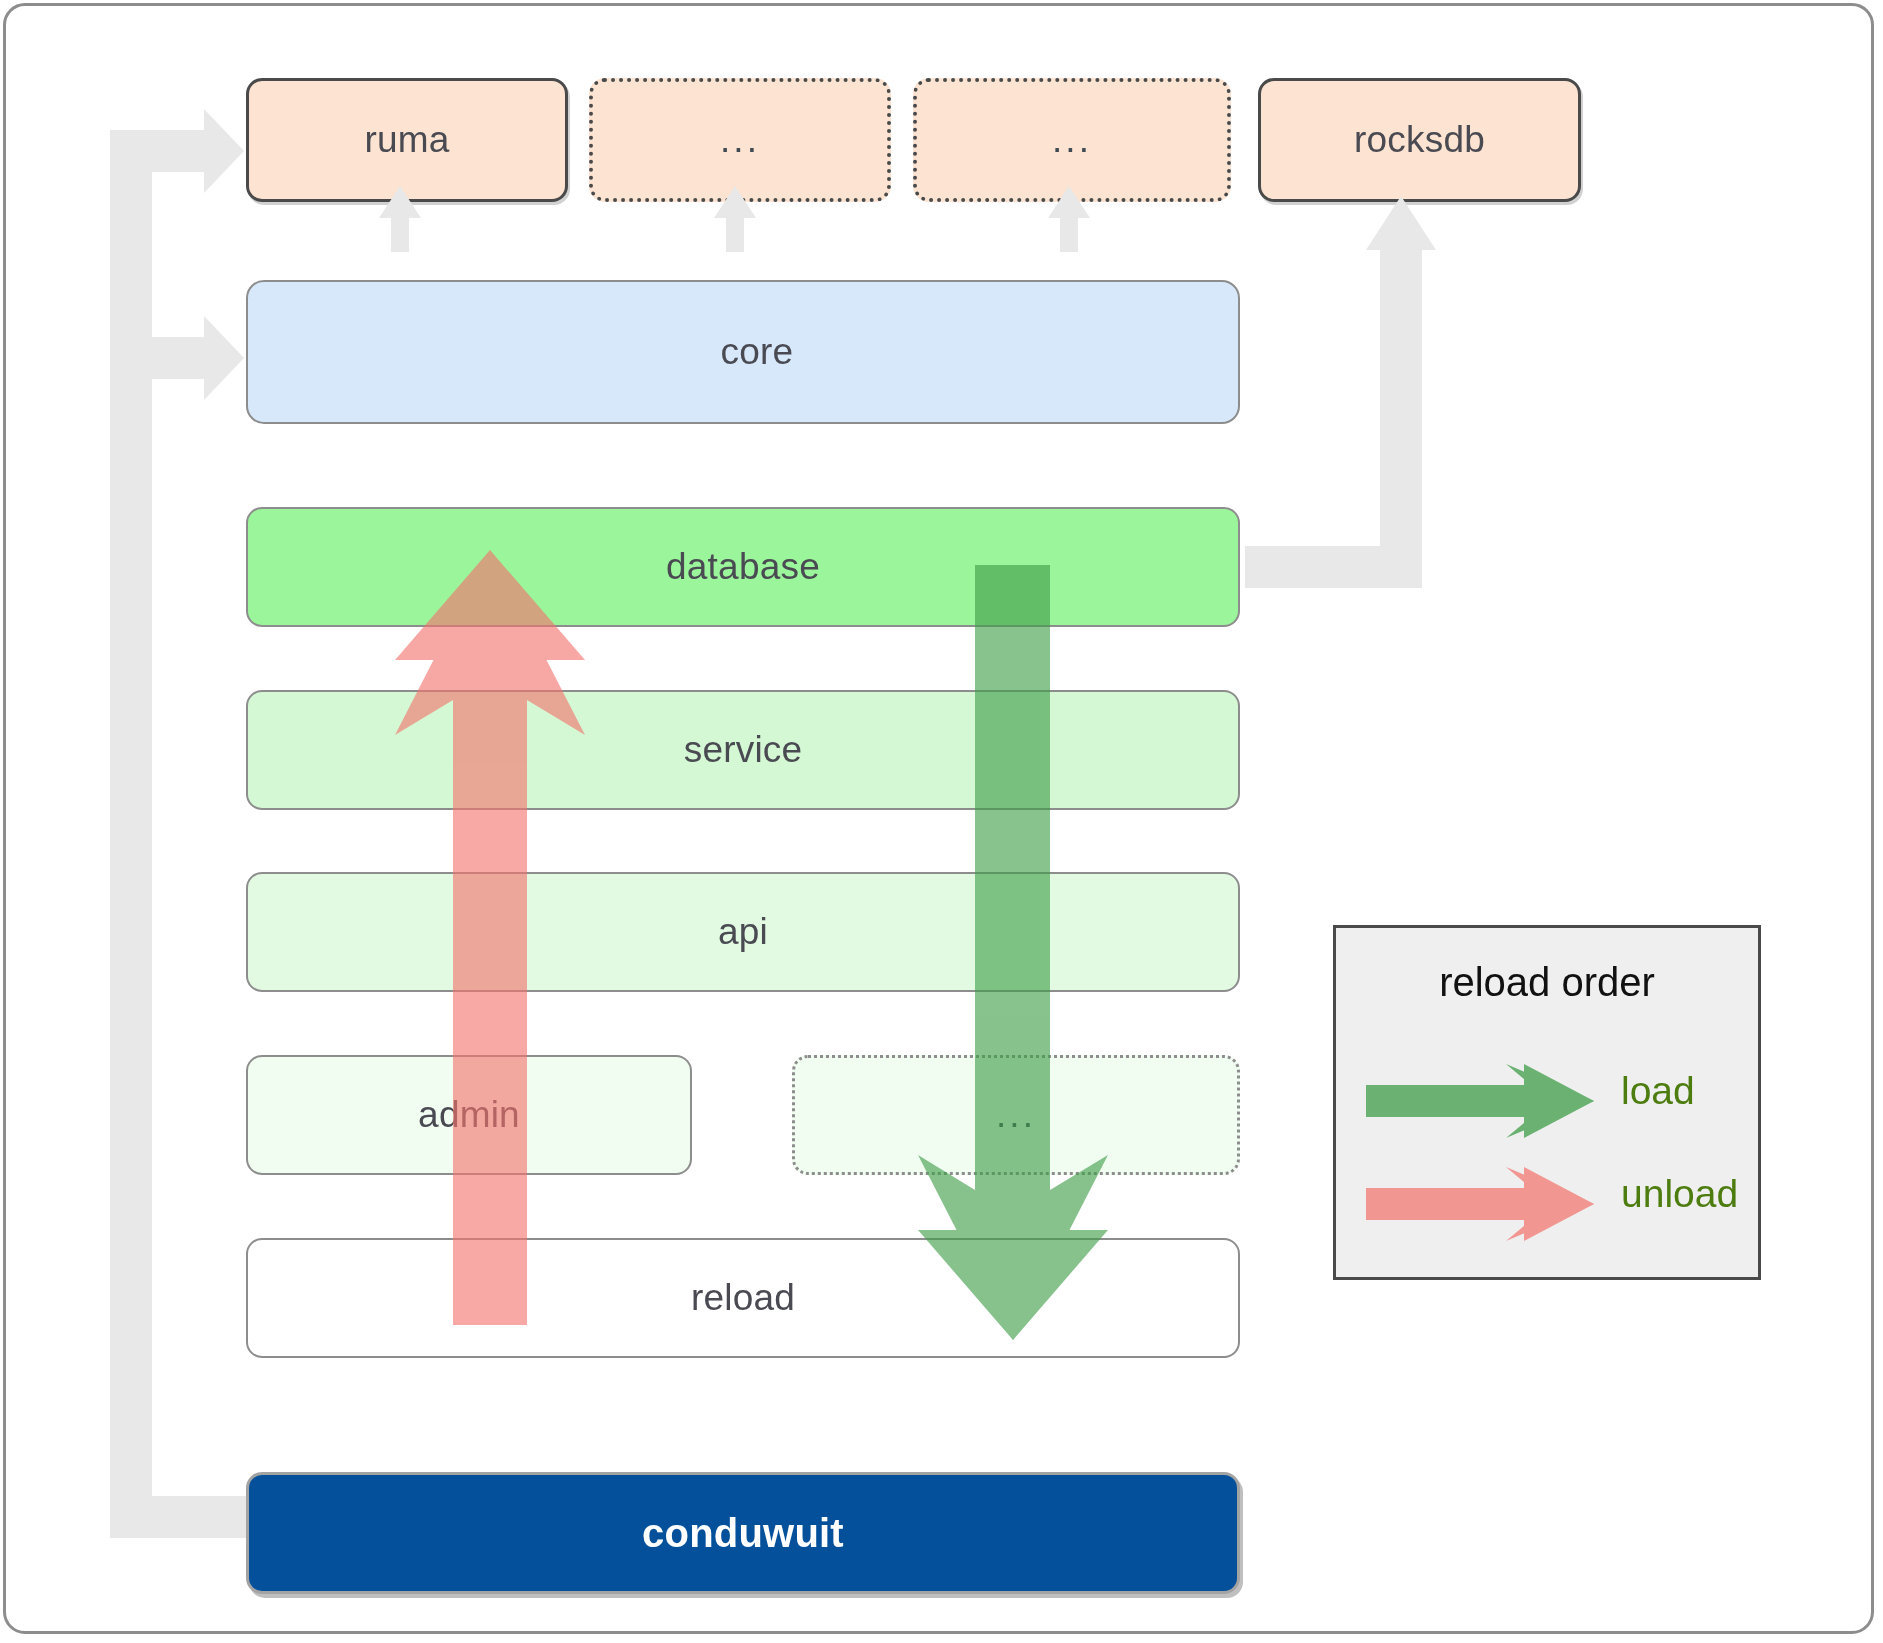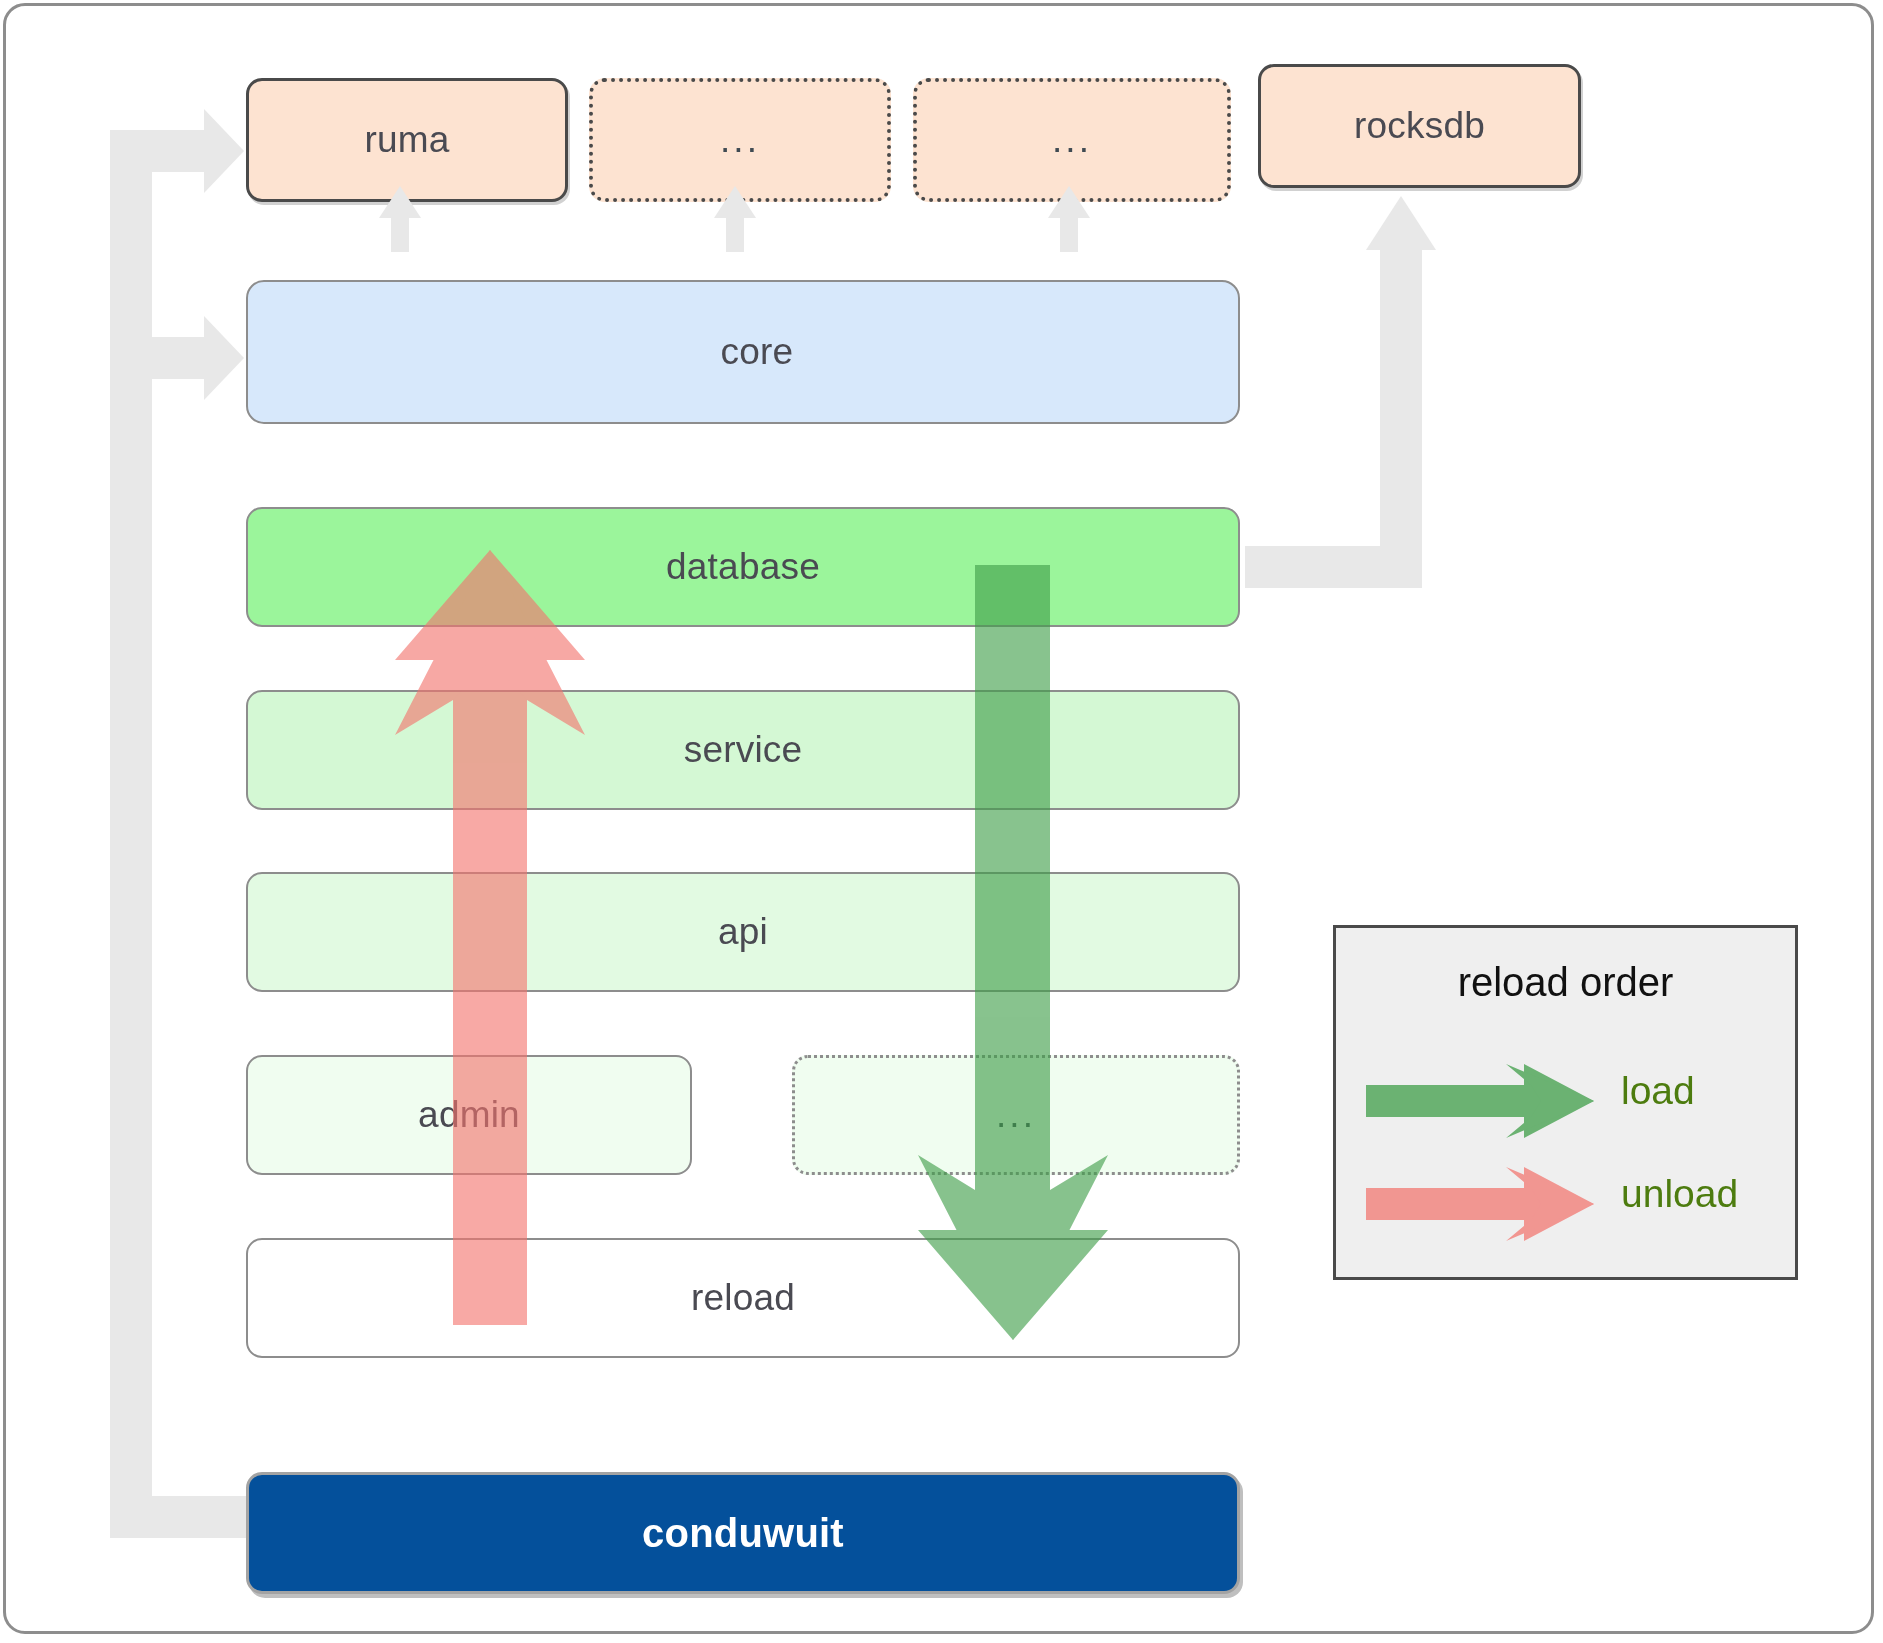--- a/index.html
+++ b/index.html
@@ -107,21 +107,21 @@
     width: 1883px; height: 1643px;
     pointer-events: none;
     z-index: 6;
   }
 
   
   .legend {
     position: absolute;
     left: 1333px;
     top: 925px;
-    width: 465px;
+    width: 428px;
     height: 355px;
     background: #efefef;
     border: 3px solid #4a4a4a;
     box-sizing: border-box;
     z-index: 5;
   }
   .legend-title {
     position: absolute;
     left: 0; right: 0;
     top: 32px;
@@ -193,21 +193,21 @@
   </div>
 
   <div class="node dep dotted" style="left:589px; top:78px; width:302px; height:124px;">
     <span class="lbl dots">...</span>
   </div>
 
   <div class="node dep dotted" style="left:913px; top:78px; width:318px; height:124px;">
     <span class="lbl dots">...</span>
   </div>
 
-  <div class="node dep" style="left:1258px; top:64px; width:323px; height:124px;">
+  <div class="node dep" style="left:1258px; top:78px; width:323px; height:124px;">
     <span class="lbl">rocksdb</span>
   </div>
 
   <div class="node core-box" style="left:246px; top:280px; width:994px; height:144px;padding-left:28px;">
     <span class="lbl">core</span>
   </div>
 
   <div class="node layer lay-database" style="left:246px; top:507px; width:994px; height:120px;">
     <span class="lbl">database</span>
   </div>

